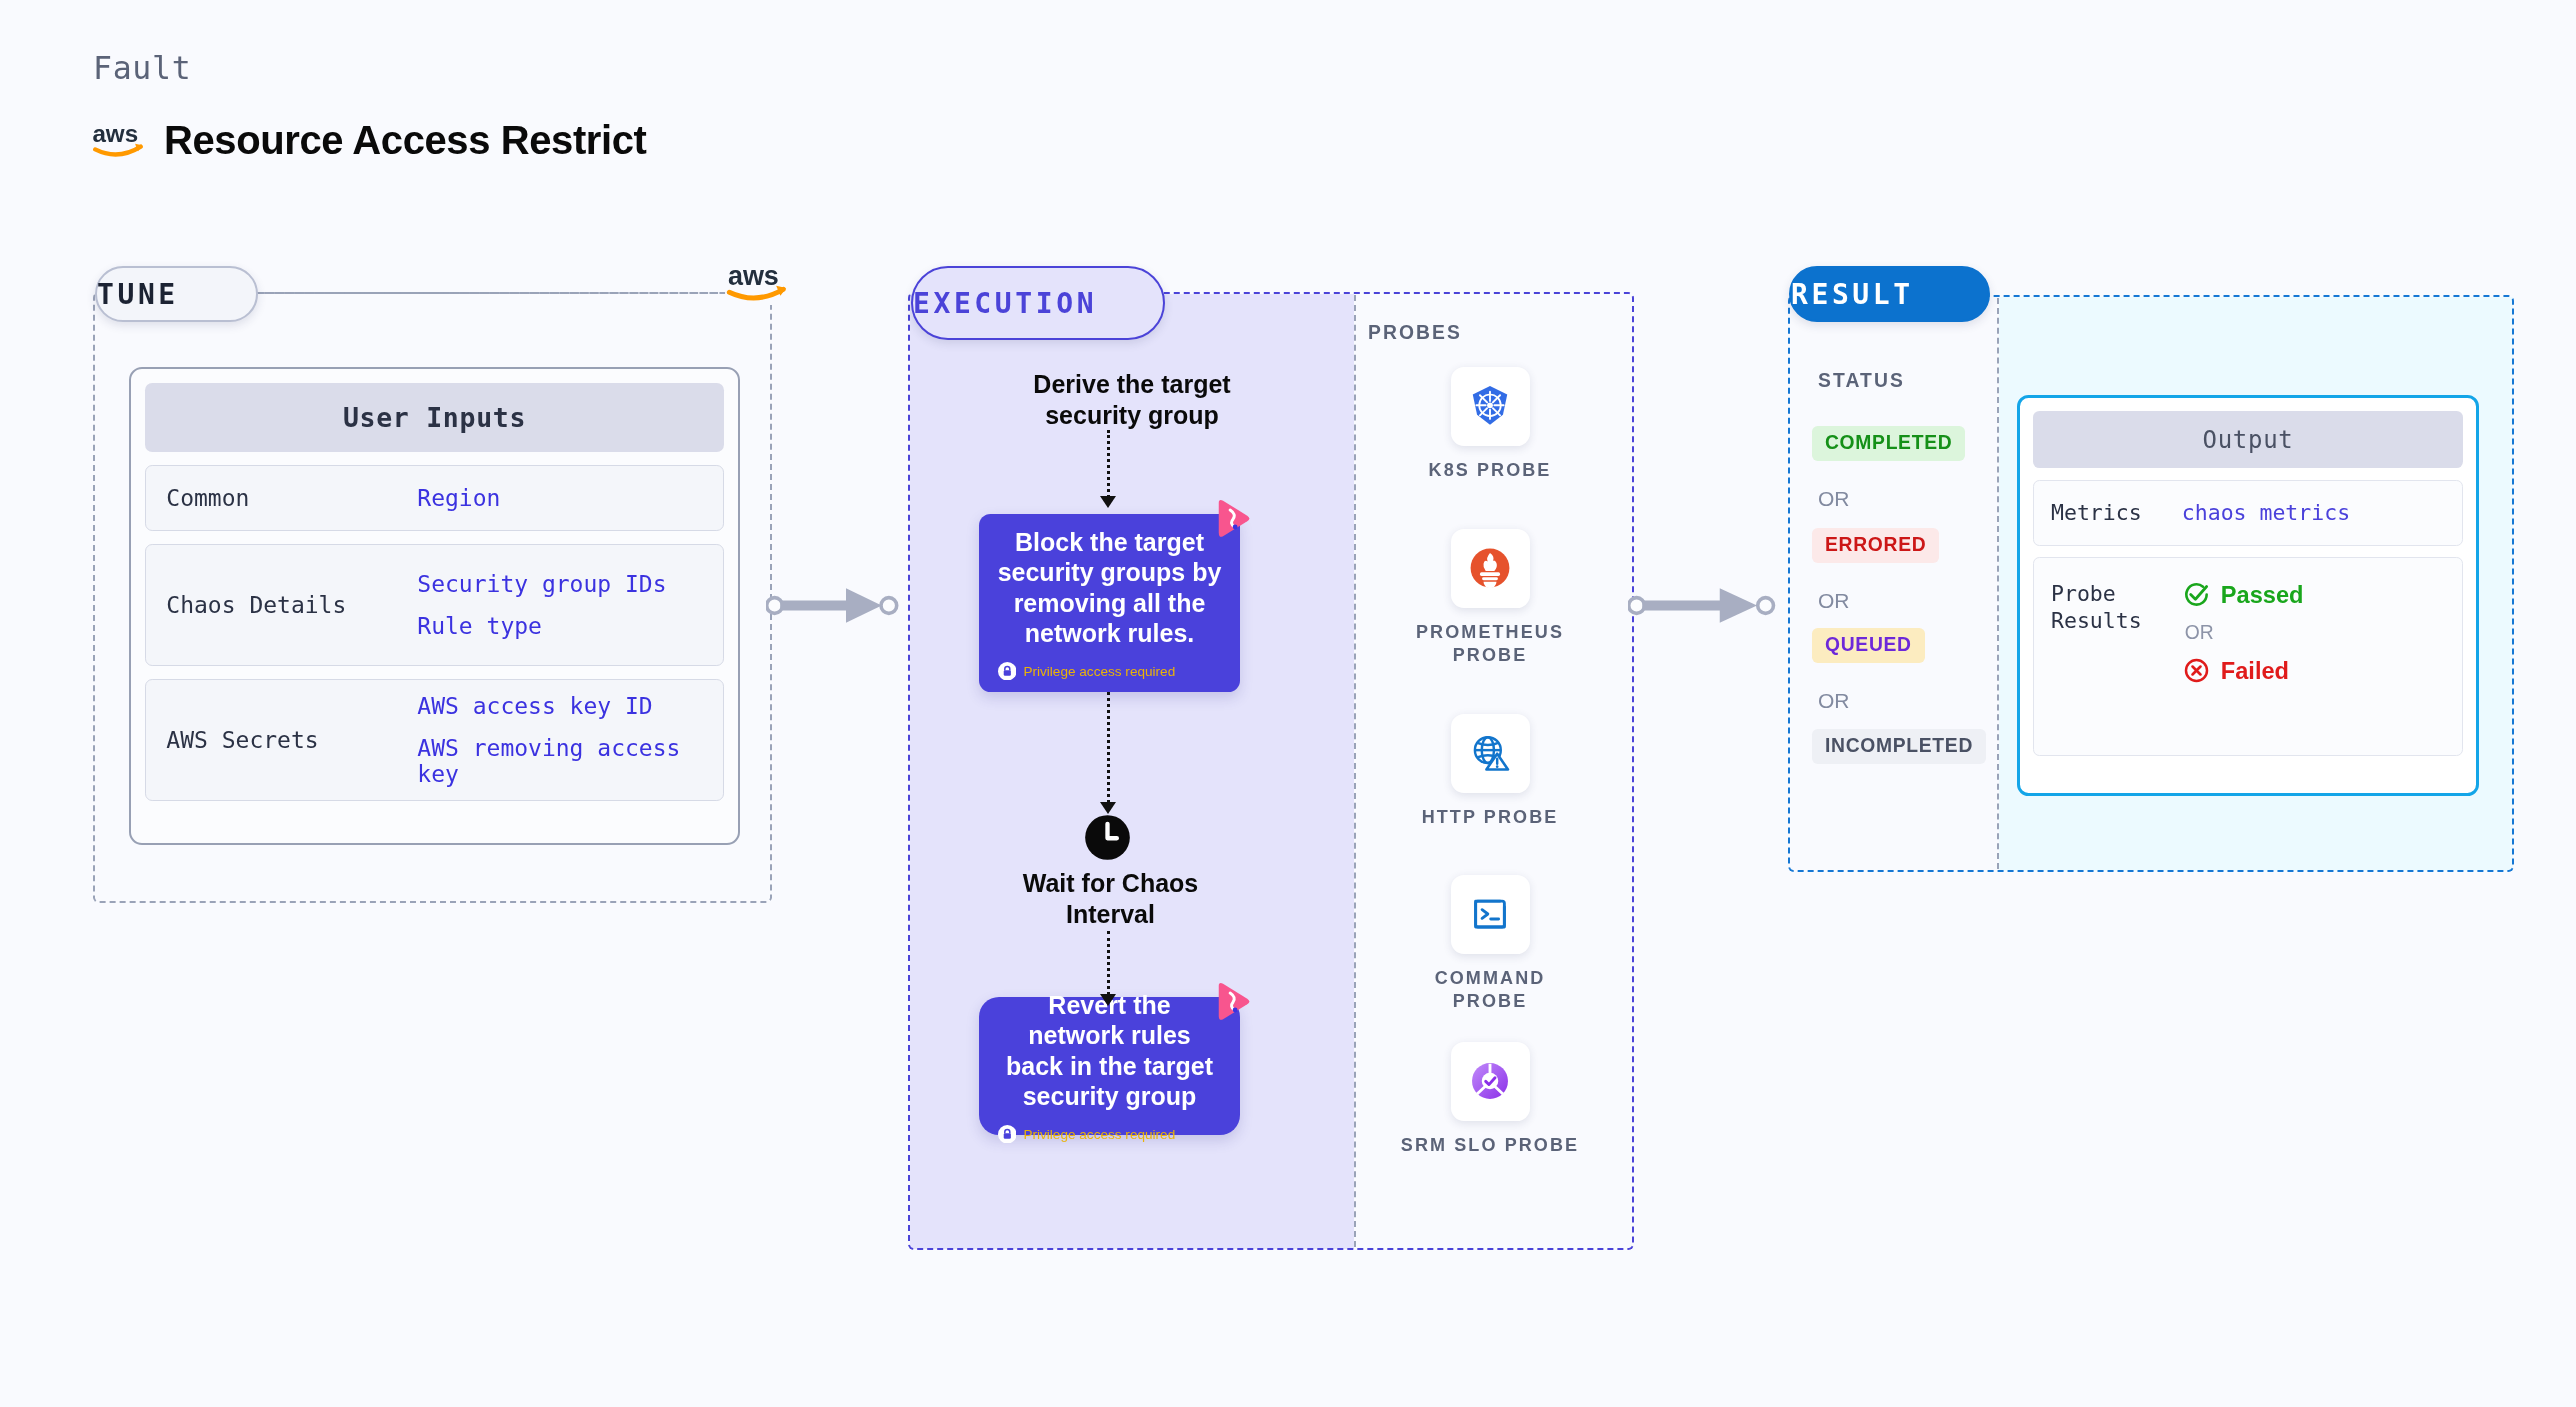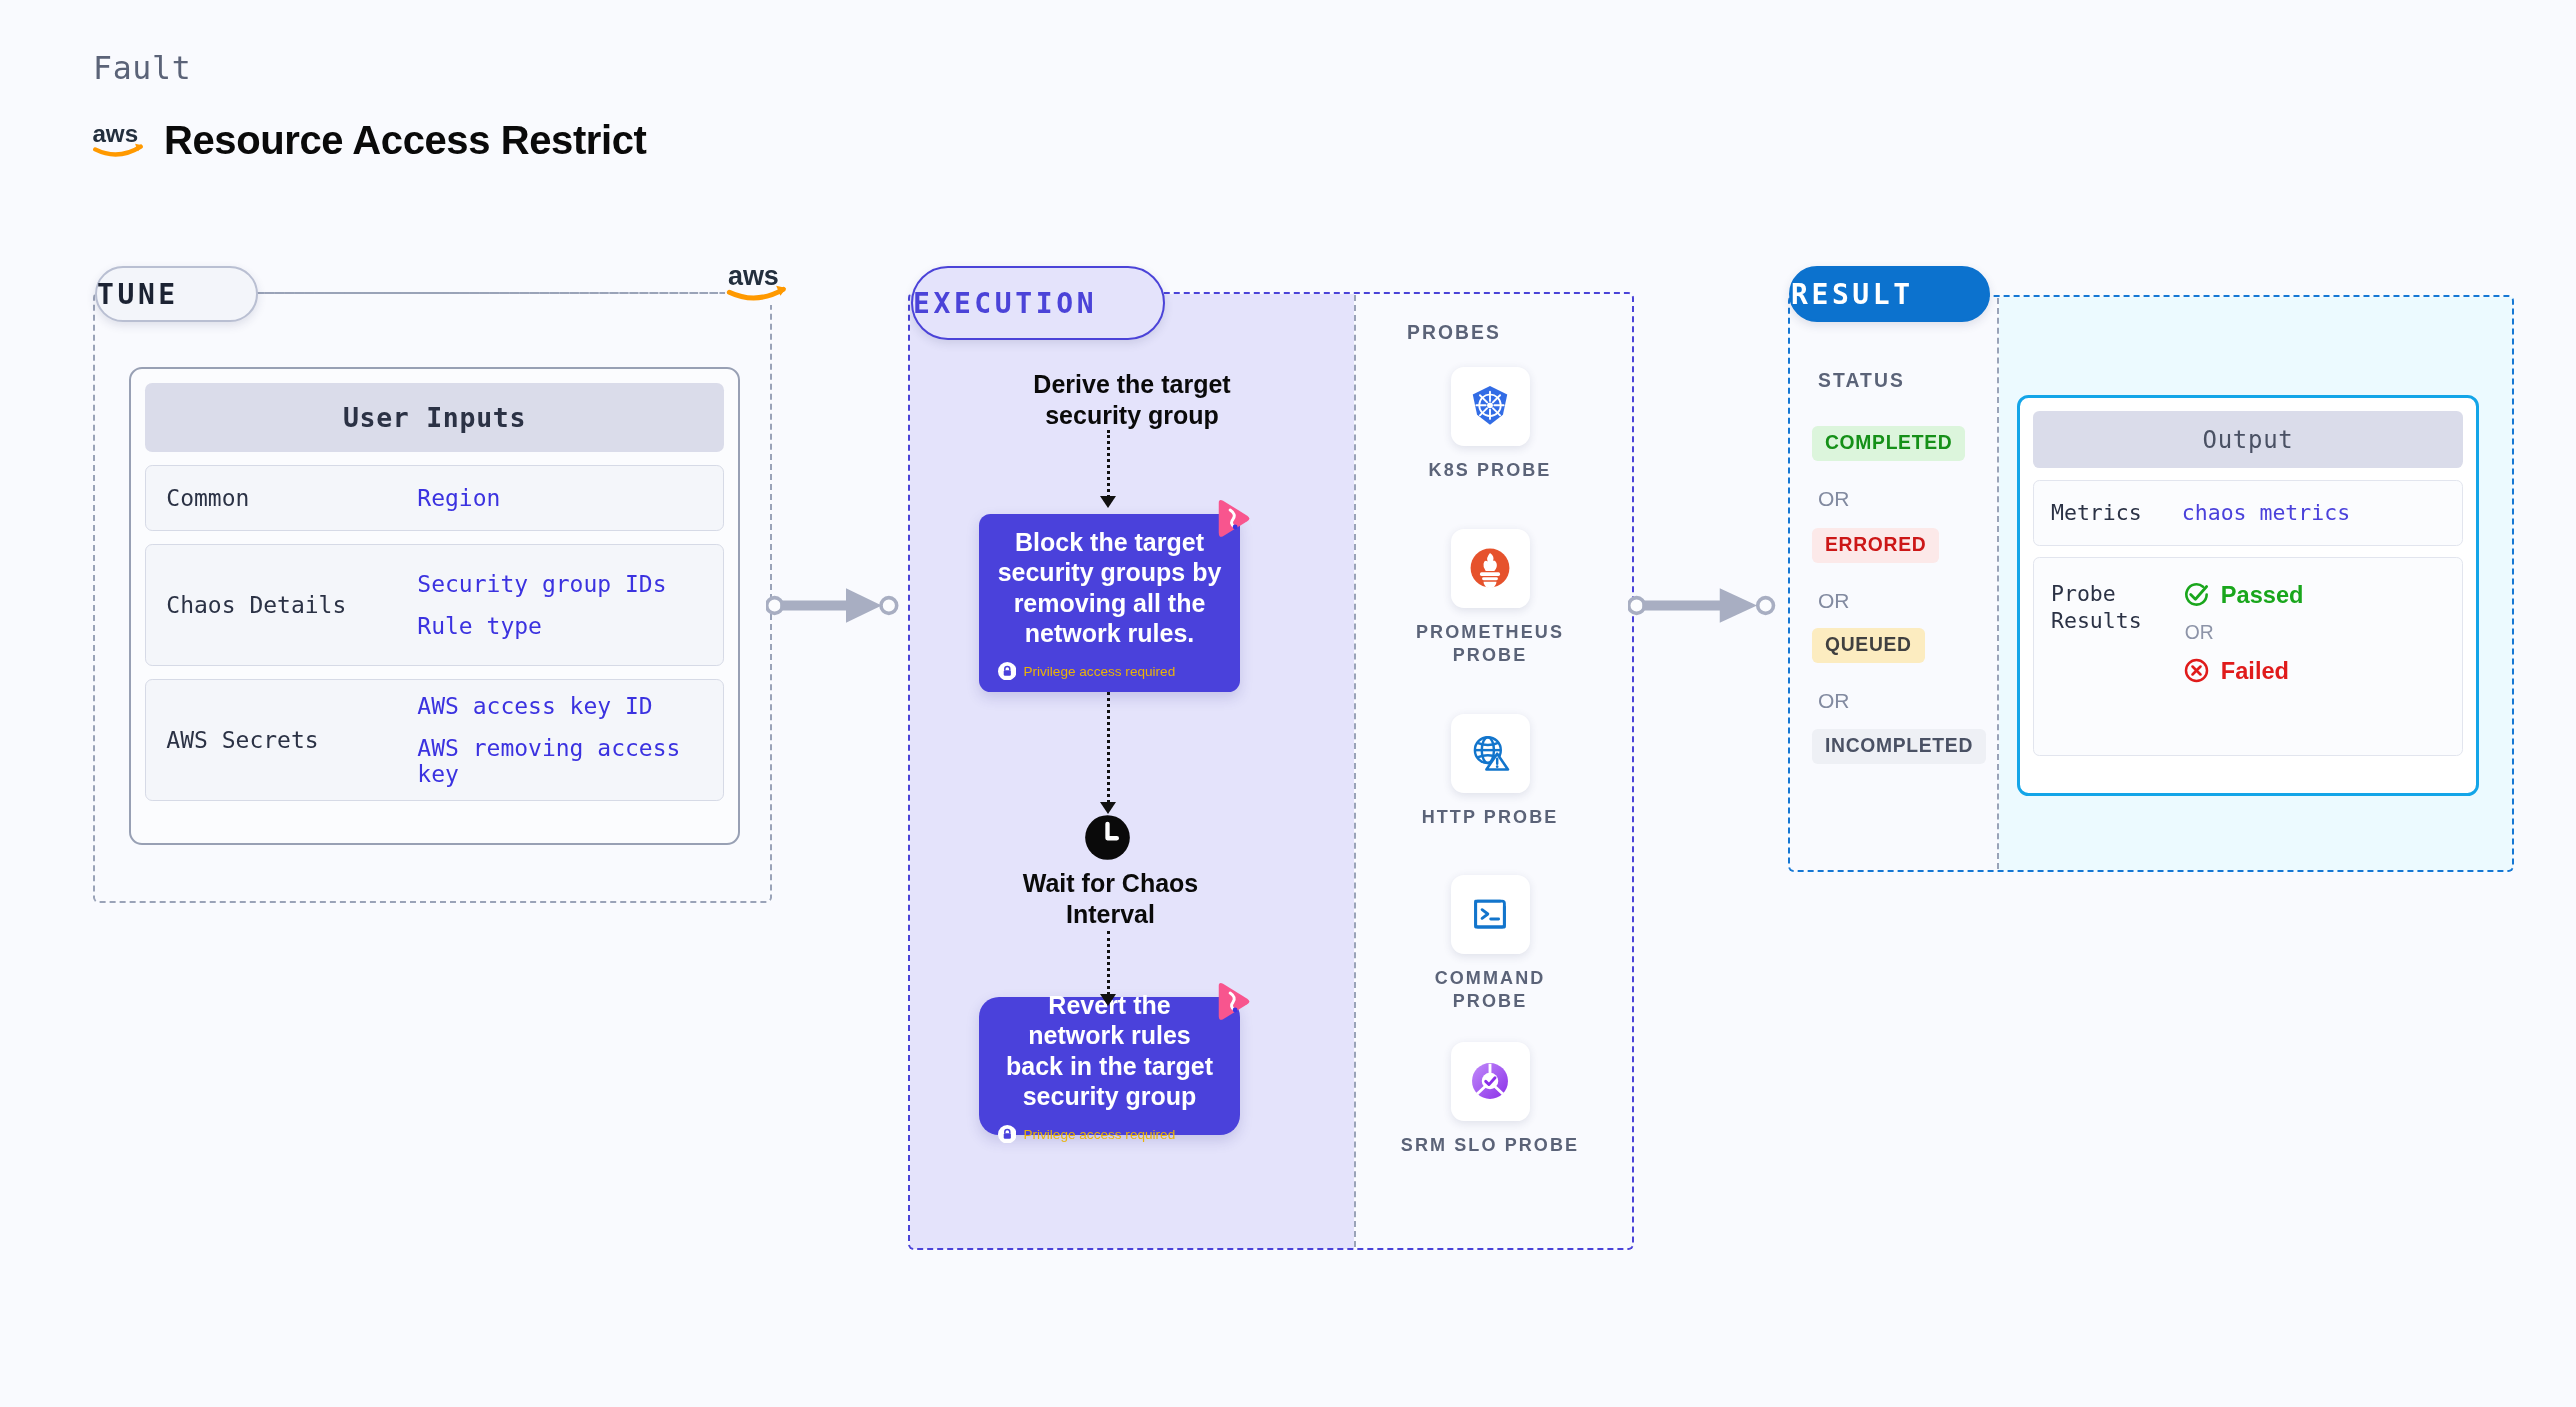--- a/index.html
+++ b/index.html
@@ -103,21 +103,20 @@
     background: #e4e3fb; border: 2.9px solid #4b43d8; color: #4b43d8;
   }
   .probes-sep {
     position: absolute; left: 1354px; top: 295px;
     width: 0; height: 952px; border-left: 2.1px dashed #9aa3b8; z-index: 4;
   }
   .probes-label {
     position: absolute; left: 1368px; top: 322px;
     font-size: 19.3px; font-weight: bold; color: #5b6378; letter-spacing: 2.1px;
     font-family: "Liberation Sans", sans-serif;
-    margin-left: 39px;
   }
 
   .step-text {
     position: absolute; text-align: center;
     font-size: 25px; font-weight: bold; color: #0a0a0a; line-height: 1.23;
   }
   .dashline {
     position: absolute; width: 0;
     border-left: 3.6px dotted #111; z-index: 3;
   }
@@ -468,21 +467,21 @@
   <div class="pill pill-result">
     <span>RESULT</span>
   </div>
 
   <div class="status-label">STATUS</div>
 
   <div class="status-badge" style="top:426px; background:#dcf5dc; color:#159018;">COMPLETED</div>
   <div class="status-or" style="top:487px;">OR</div>
   <div class="status-badge" style="top:528px; background:#fce9e9; color:#cc1717;">ERRORED</div>
   <div class="status-or" style="top:589px;">OR</div>
-  <div class="status-badge" style="top:628px; background:#fcecc0; color:#404040;">QUEUED</div>
+  <div class="status-badge" style="top:628px; background:#fcecc0; color:#6d28d9;">QUEUED</div>
   <div class="status-or" style="top:689px;">OR</div>
   <div class="status-badge" style="top:729px; background:#eef0f5; color:#4a5164;">INCOMPLETED</div>
 
   <div class="output-card">
     <div class="out-title">Output</div>
 
     <div class="out-row out-row-1">
       <div class="out-label">Metrics</div>
       <div class="out-val" style="padding-left:15.8px;">chaos metrics</div>
     </div>

